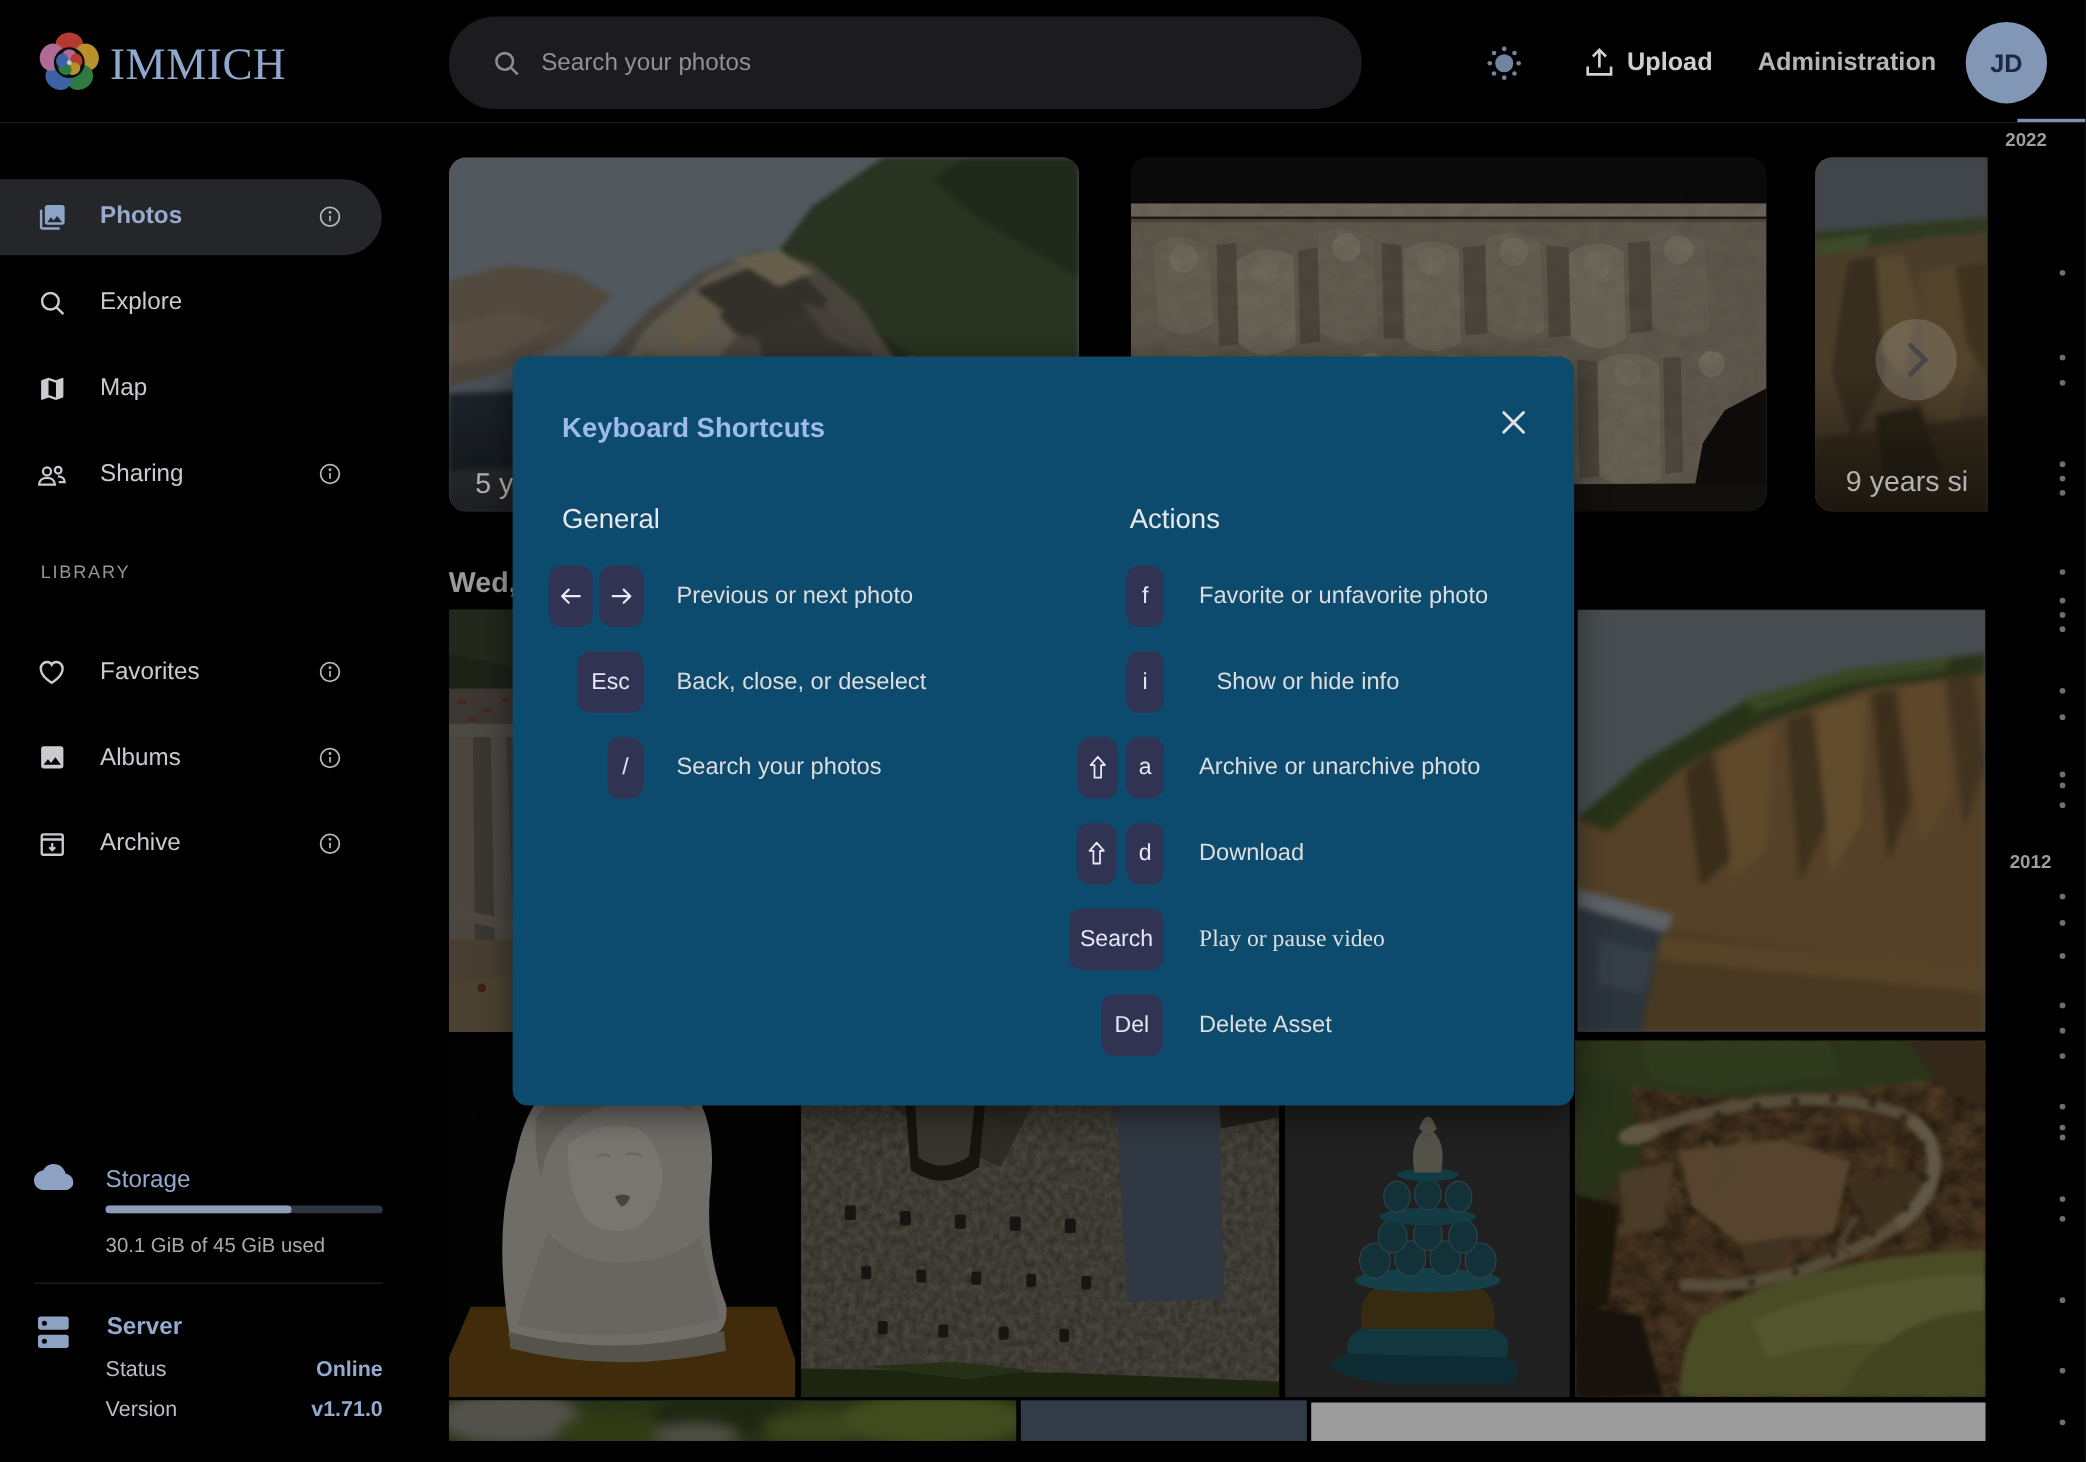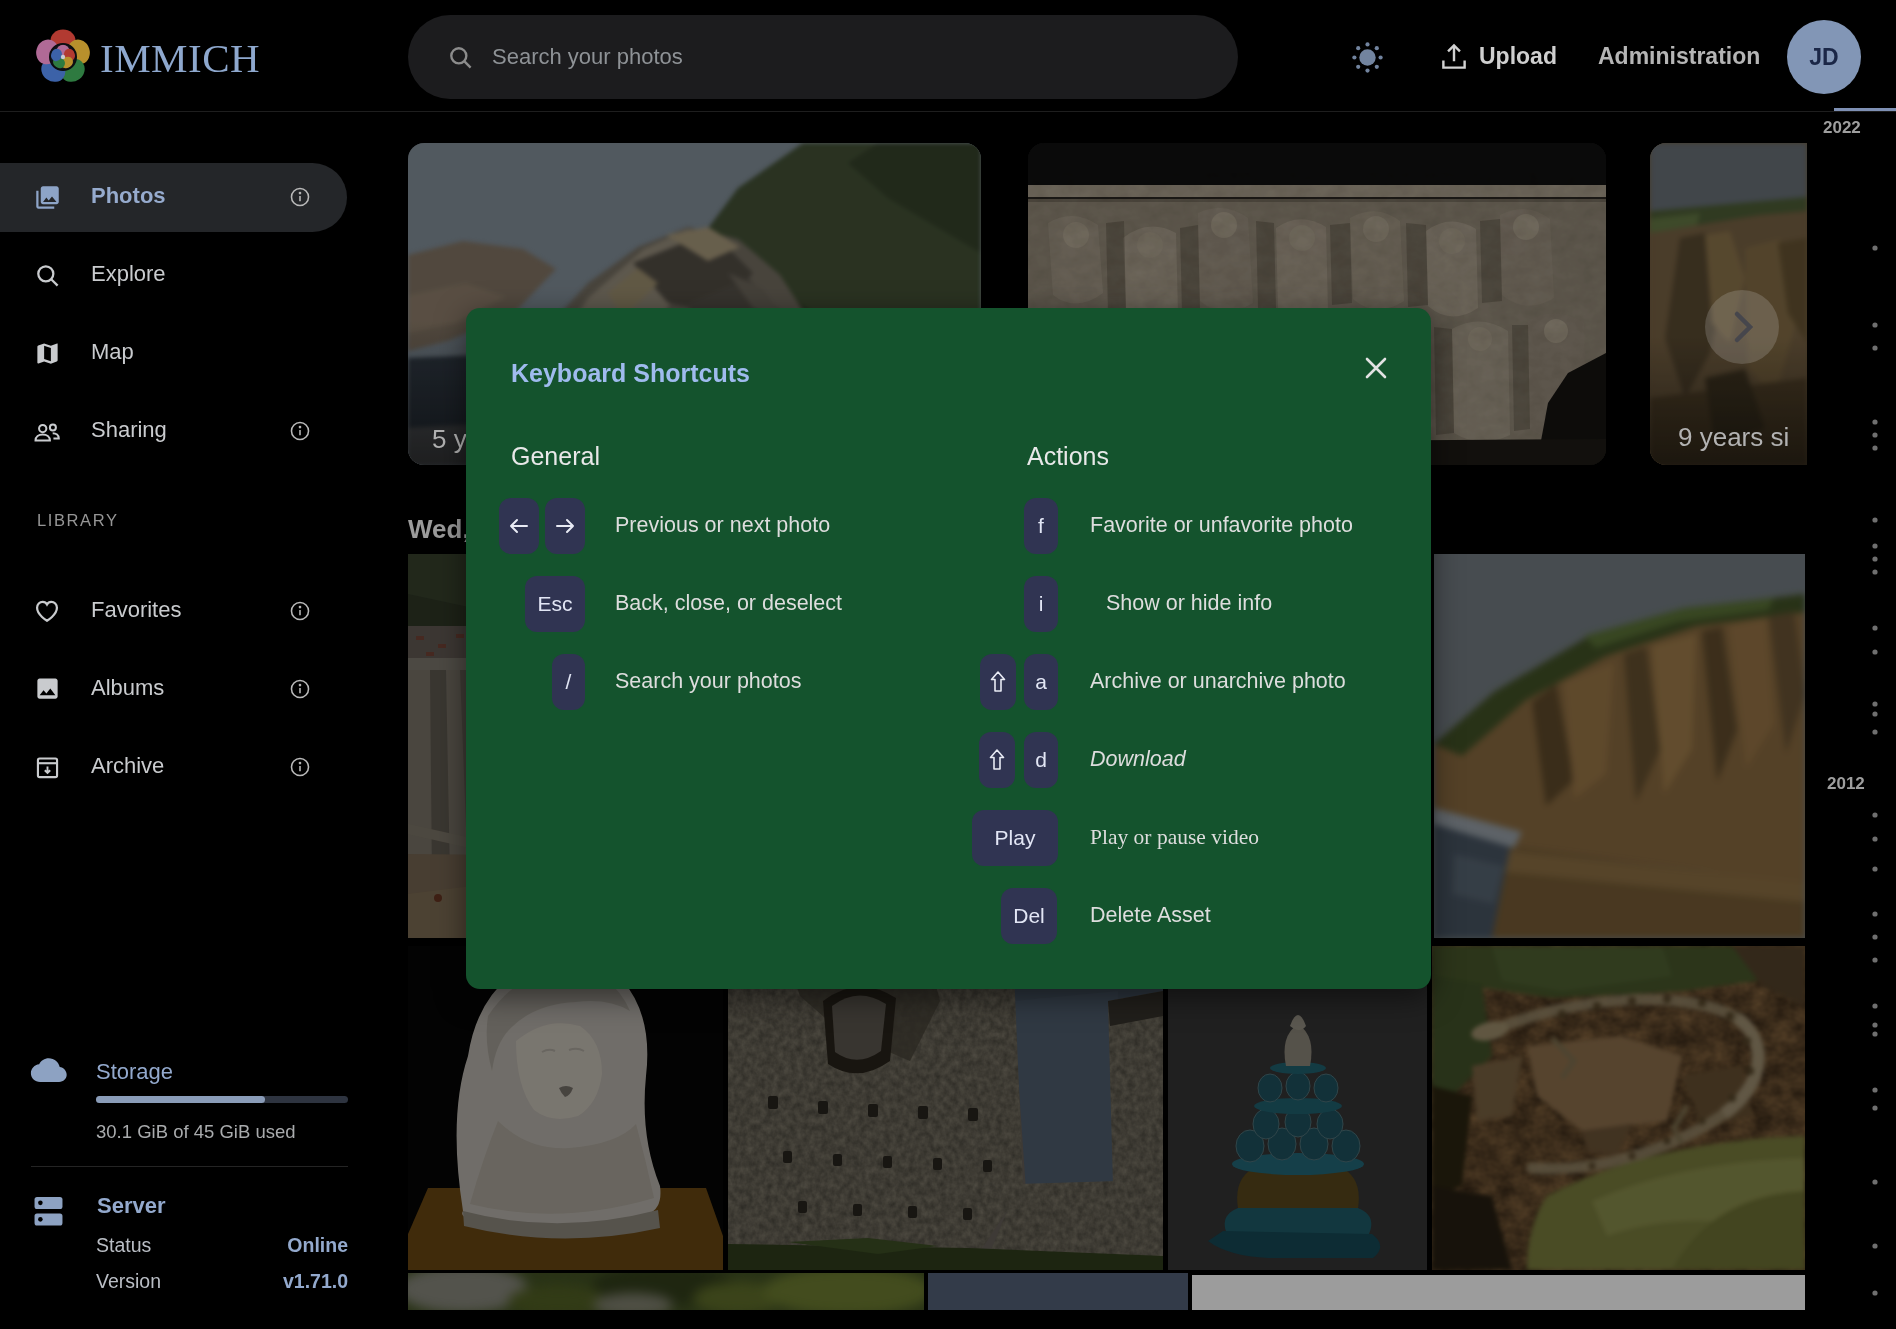--- a/index.html
+++ b/index.html
@@ -536,21 +536,21 @@
           <circle cx="6" cy="922" r="2.6"></circle>
         <circle cx="6" cy="978" r="2.6"></circle>
           <circle cx="6" cy="996" r="2.6"></circle>
         <circle cx="6" cy="1070" r="2.6"></circle>
           <circle cx="6" cy="1134" r="2.6"></circle>
           <circle cx="6" cy="1181" r="2.6"></circle>
       </g>
     </svg>
   </div>
 
-  <div class="abs" id="modal" style="left:466px;top:308px;width:965px;height:681px;background:#14532d;border-radius:14px;box-shadow:0 8px 30px rgba(0,0,0,0.5);">
+  <div class="abs" id="modal" style="left:466px;top:324px;width:965px;height:681px;background:#0c4a6e;border-radius:14px;box-shadow:0 8px 30px rgba(0,0,0,0.5);">
     <div class="abs" style="left:45px;top:51px;font-size:25px;font-weight:700;color:#9fbbee;">Keyboard Shortcuts</div>
     <svg class="abs" style="left:898px;top:48px;" width="24" height="24" viewBox="0 0 24 24" stroke="#e2e2e2" stroke-width="2.6" stroke-linecap="round">
       <path d="M3 3 L21 21 M21 3 L3 21"></path>
     </svg>
     <div class="abs" style="left:45px;top:134px;font-size:25px;font-weight:500;color:#e8e8e8;">General</div>
     <div class="abs" style="left:561px;top:134px;font-size:25px;font-weight:500;color:#e8e8e8;">Actions</div>
 
     <div class="abs" style="left:33px;top:190px;width:40px;height:56px;border-radius:12px;background:#303452;"></div>
     <svg class="abs" style="left:42px;top:208px;" width="22" height="20" viewBox="0 0 22 20" stroke="#e8eaf4" stroke-width="2" fill="none" stroke-linecap="round" stroke-linejoin="round">
         <path d="M19 10 L3 10 M9 4 L3 10 L9 16"></path>
@@ -578,22 +578,22 @@
         <path d="M8 2 L14.5 9.5 L11 9.5 L11 21 L5 21 L5 9.5 L1.5 9.5 Z"></path>
       </svg>
     <div class="abs" style="left:558px;top:346px;width:34px;height:56px;border-radius:12px;background:#303452;text-align:center;line-height:56px;font-size:21px;font-weight:500;color:#e2e6f5;">a</div>
     <div class="abs" style="left:624px;top:361px;font-size:21.5px;font-weight:500;color:#dddddd;">Archive or unarchive photo</div>
 
     <div class="abs" style="left:513px;top:424px;width:36px;height:56px;border-radius:12px;background:#303452;"></div>
     <svg class="abs" style="left:523px;top:440px;" width="16" height="24" viewBox="0 0 16 24" stroke="#e8eaf4" stroke-width="1.6" fill="none" stroke-linejoin="round">
         <path d="M8 2 L14.5 9.5 L11 9.5 L11 21 L5 21 L5 9.5 L1.5 9.5 Z"></path>
       </svg>
     <div class="abs" style="left:558px;top:424px;width:34px;height:56px;border-radius:12px;background:#303452;text-align:center;line-height:56px;font-size:21px;font-weight:500;color:#e2e6f5;">d</div>
-    <div class="abs" style="left:624px;top:439px;font-size:21.5px;font-weight:500;color:#dddddd;font-style:italic;">Download</div>
-
-    <div class="abs" style="left:506px;top:502px;width:86px;height:56px;border-radius:12px;background:#303452;text-align:center;line-height:56px;font-size:21px;font-weight:500;color:#e2e6f5;">Play</div>
+    <div class="abs" style="left:624px;top:439px;font-size:21.5px;font-weight:500;color:#dddddd;">Download</div>
+
+    <div class="abs" style="left:506px;top:502px;width:86px;height:56px;border-radius:12px;background:#303452;text-align:center;line-height:56px;font-size:21px;font-weight:500;color:#e2e6f5;">Search</div>
     <div class="abs" style="left:624px;top:517px;font-size:21.5px;font-weight:500;color:#dddddd;font-family:Liberation Serif, serif;">Play or pause video</div>
 
     <div class="abs" style="left:535px;top:580px;width:56px;height:56px;border-radius:12px;background:#303452;text-align:center;line-height:56px;font-size:21px;font-weight:500;color:#e2e6f5;">Del</div>
     <div class="abs" style="left:624px;top:595px;font-size:21.5px;font-weight:500;color:#dddddd;">Delete Asset</div>
   </div>
 
 </div>
 
 </body></html>

